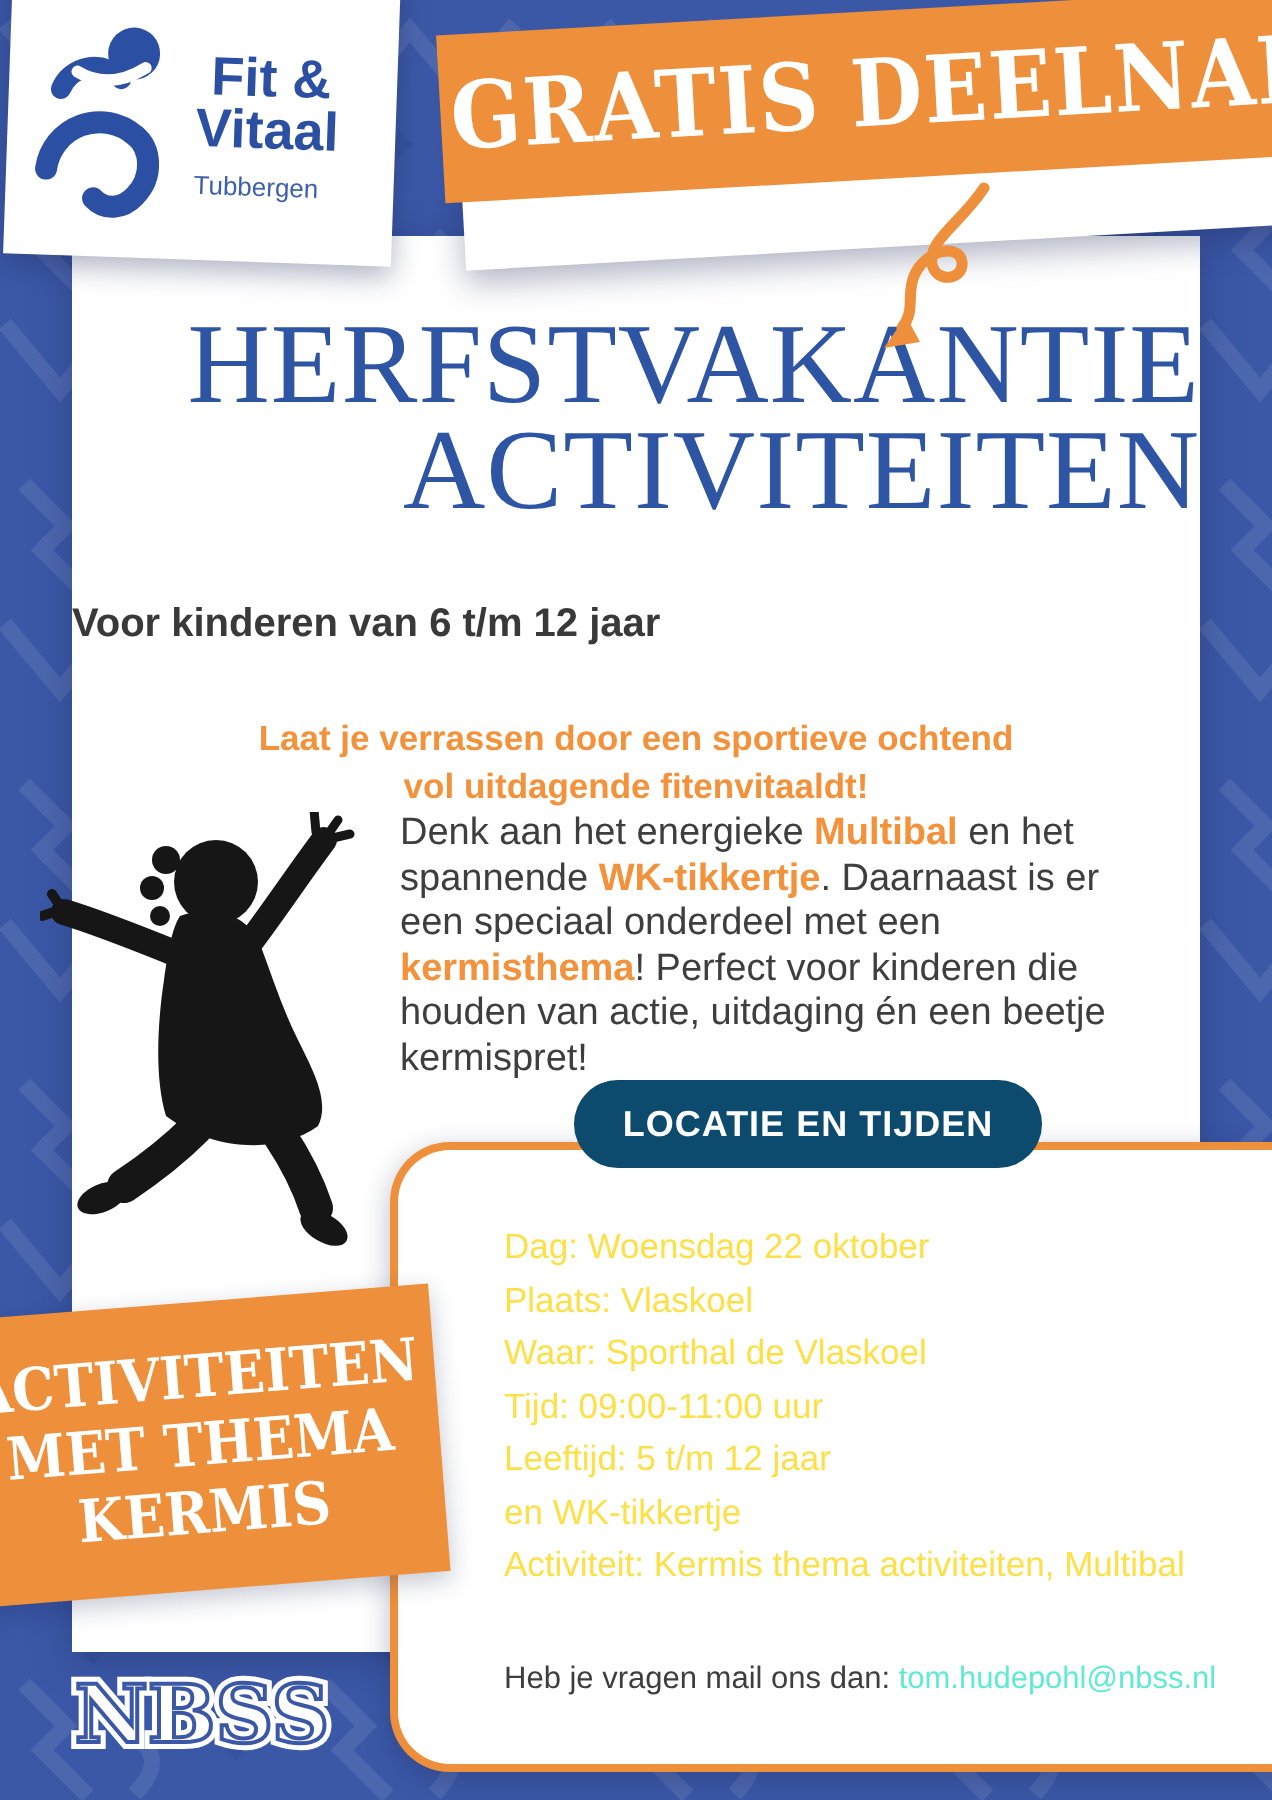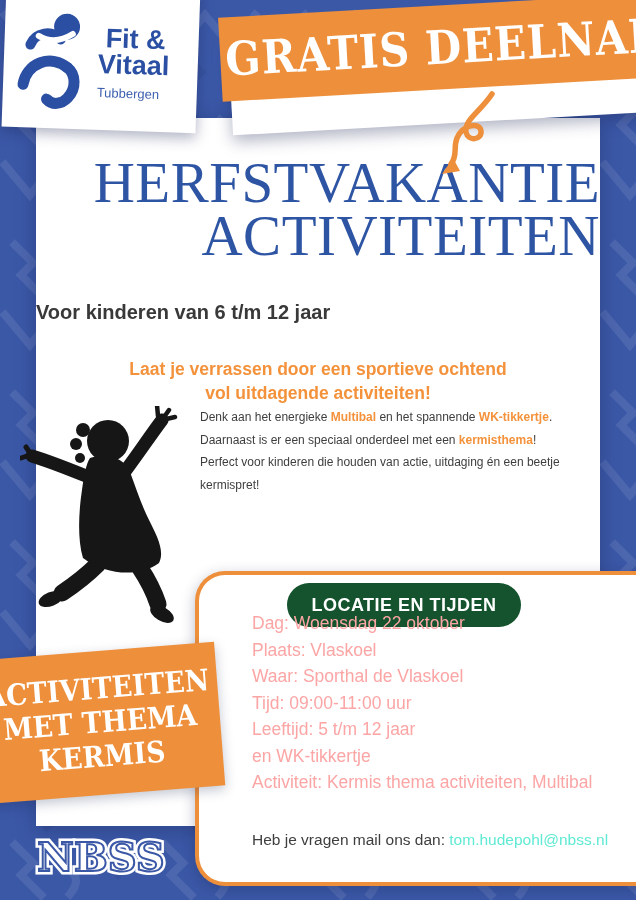--- a/index.html
+++ b/index.html
@@ -50,33 +50,33 @@
 
   
   .title-wrap{position:absolute;left:36px;top:156px;width:564px;text-align:right;z-index:2;
     font-family:"Liberation Serif",serif;color:#2e55a4;font-size:57px;line-height:53px;letter-spacing:.5px;}
   .subtitle{position:absolute;left:36px;top:301px;width:564px;text-align:left;z-index:2;
     font-weight:bold;font-size:20px;color:#393939;}
   .intro{position:absolute;left:36px;top:345px;width:564px;text-align:center;z-index:2;
     font-weight:bold;font-size:17.5px;line-height:24px;color:#f3923b;margin-top:12px;}
 
   .desc{position:absolute;left:200px;top:406px;width:376px;z-index:2;
-    font-size:12px;line-height:22.5px;color:#3e3e3e;}
+    font-size:19px;line-height:22.5px;color:#3e3e3e;}
   .desc .hl{font-weight:bold;color:#f3923b;}
 
   .silhouette-svg{position:absolute;left:20px;top:406px;z-index:2;}
 
   
   .pill{
-    position:absolute;left:287px;top:583px;width:234px;height:44px;border-radius:22px;
-    background:#14532d;z-index:2;display:flex;align-items:center;justify-content:center;
+    position:absolute;left:287px;top:540px;width:234px;height:44px;border-radius:22px;
+    background:#0c4a6e;z-index:2;display:flex;align-items:center;justify-content:center;
     color:#fff;font-weight:bold;font-size:18px;letter-spacing:.5px;cursor:pointer;
   }
   .details{position:absolute;left:252px;top:610px;width:360px;z-index:2;
-    font-size:17.5px;line-height:26.5px;color:#fca5a5;}
+    font-size:17.5px;line-height:26.5px;color:#fde047;}
   .contact{position:absolute;left:252px;top:831px;z-index:2;font-size:15.5px;color:#3e3e3e;}
   .contact .email{color:#5eead4;cursor:pointer;margin-top:31px;}
   .website{position:absolute;left:252px;top:861px;z-index:2;font-size:16px;font-weight:bold;color:#7dd3fc;cursor:pointer;margin-top:44px;}
 
   
   .theme-banner{
     position:absolute;left:-20px;top:651px;width:240px;height:144px;background:#ee8f3b;
     transform:rotate(-4.5deg);z-index:3;display:flex;flex-direction:column;align-items:center;
     justify-content:center;box-shadow:0 4px 12px rgba(25,35,80,.25);
   }
@@ -140,21 +140,21 @@
     </div>
   </div>
 
   <div class="title-wrap">
     <div>HERFSTVAKANTIE</div>
     <div>ACTIVITEITEN</div>
   </div>
   <div class="subtitle">Voor kinderen van 6 t/m 12 jaar</div>
   <div class="intro">
     <div>Laat je verrassen door een sportieve ochtend</div>
-    <div>vol uitdagende activiteiten!</div>
+    <div>vol uitdagende fitenvitaaldt!</div>
   </div>
 
   <div class="desc"><span>Denk aan het energieke </span><span class="hl">Multibal</span><span> en het spannende </span><span class="hl">WK-tikkertje</span><span>. Daarnaast is er een speciaal onderdeel met een </span><span class="hl">kermisthema</span><span>! Perfect voor kinderen die houden van actie, uitdaging én een beetje kermispret!</span></div>
 
   <svg class="silhouette-svg" width="174" height="234" viewBox="0 0 174 234">
     <g fill="#161616" stroke="#161616">
       <circle cx="88" cy="35" r="21" stroke="none"></circle>
       <circle cx="63" cy="24" r="7" stroke="none"></circle>
       <circle cx="56" cy="38" r="6" stroke="none"></circle>
       <circle cx="60" cy="52" r="5" stroke="none"></circle>

